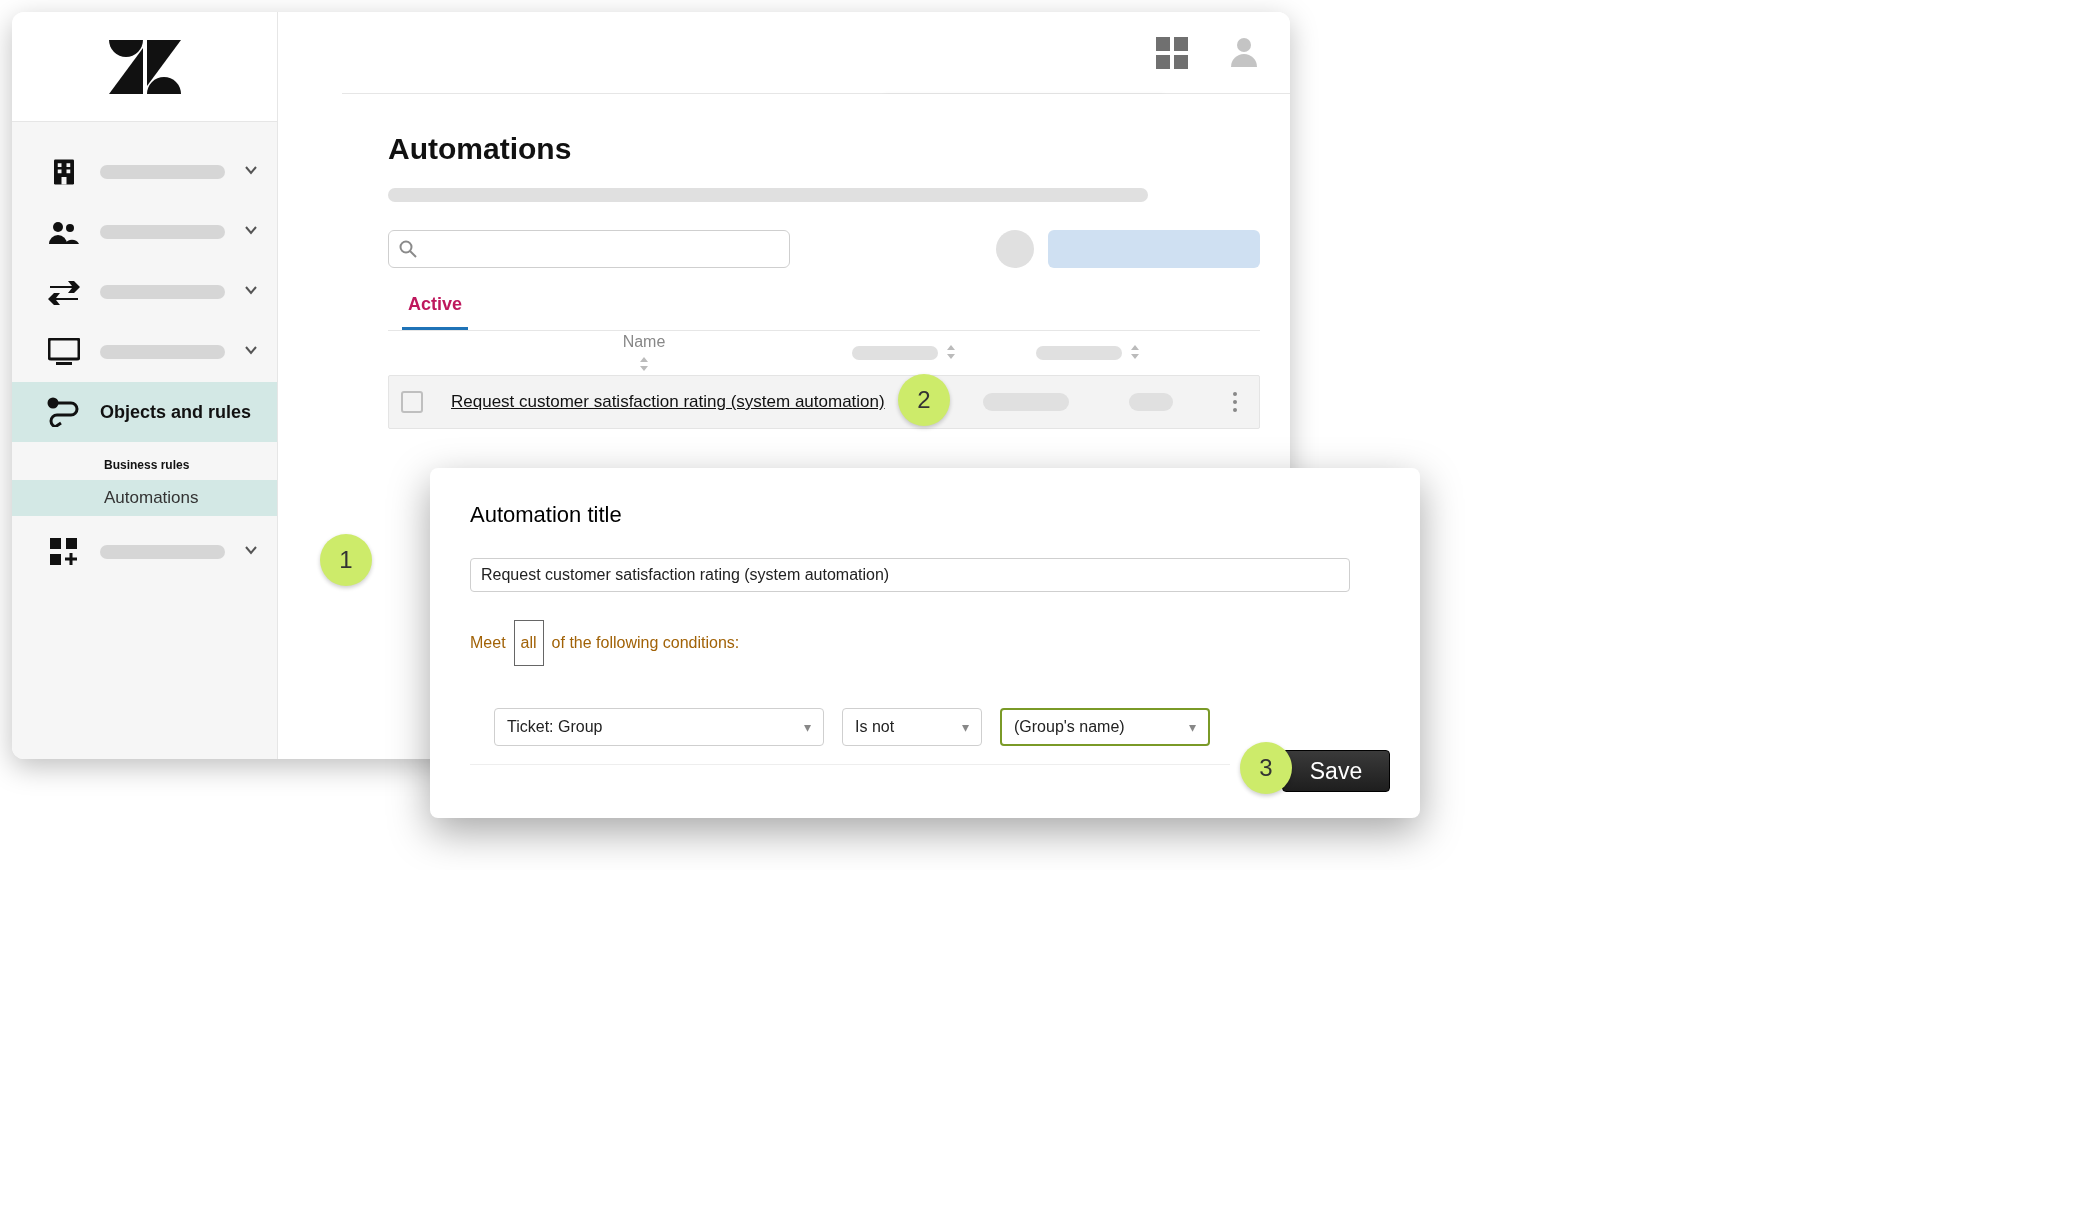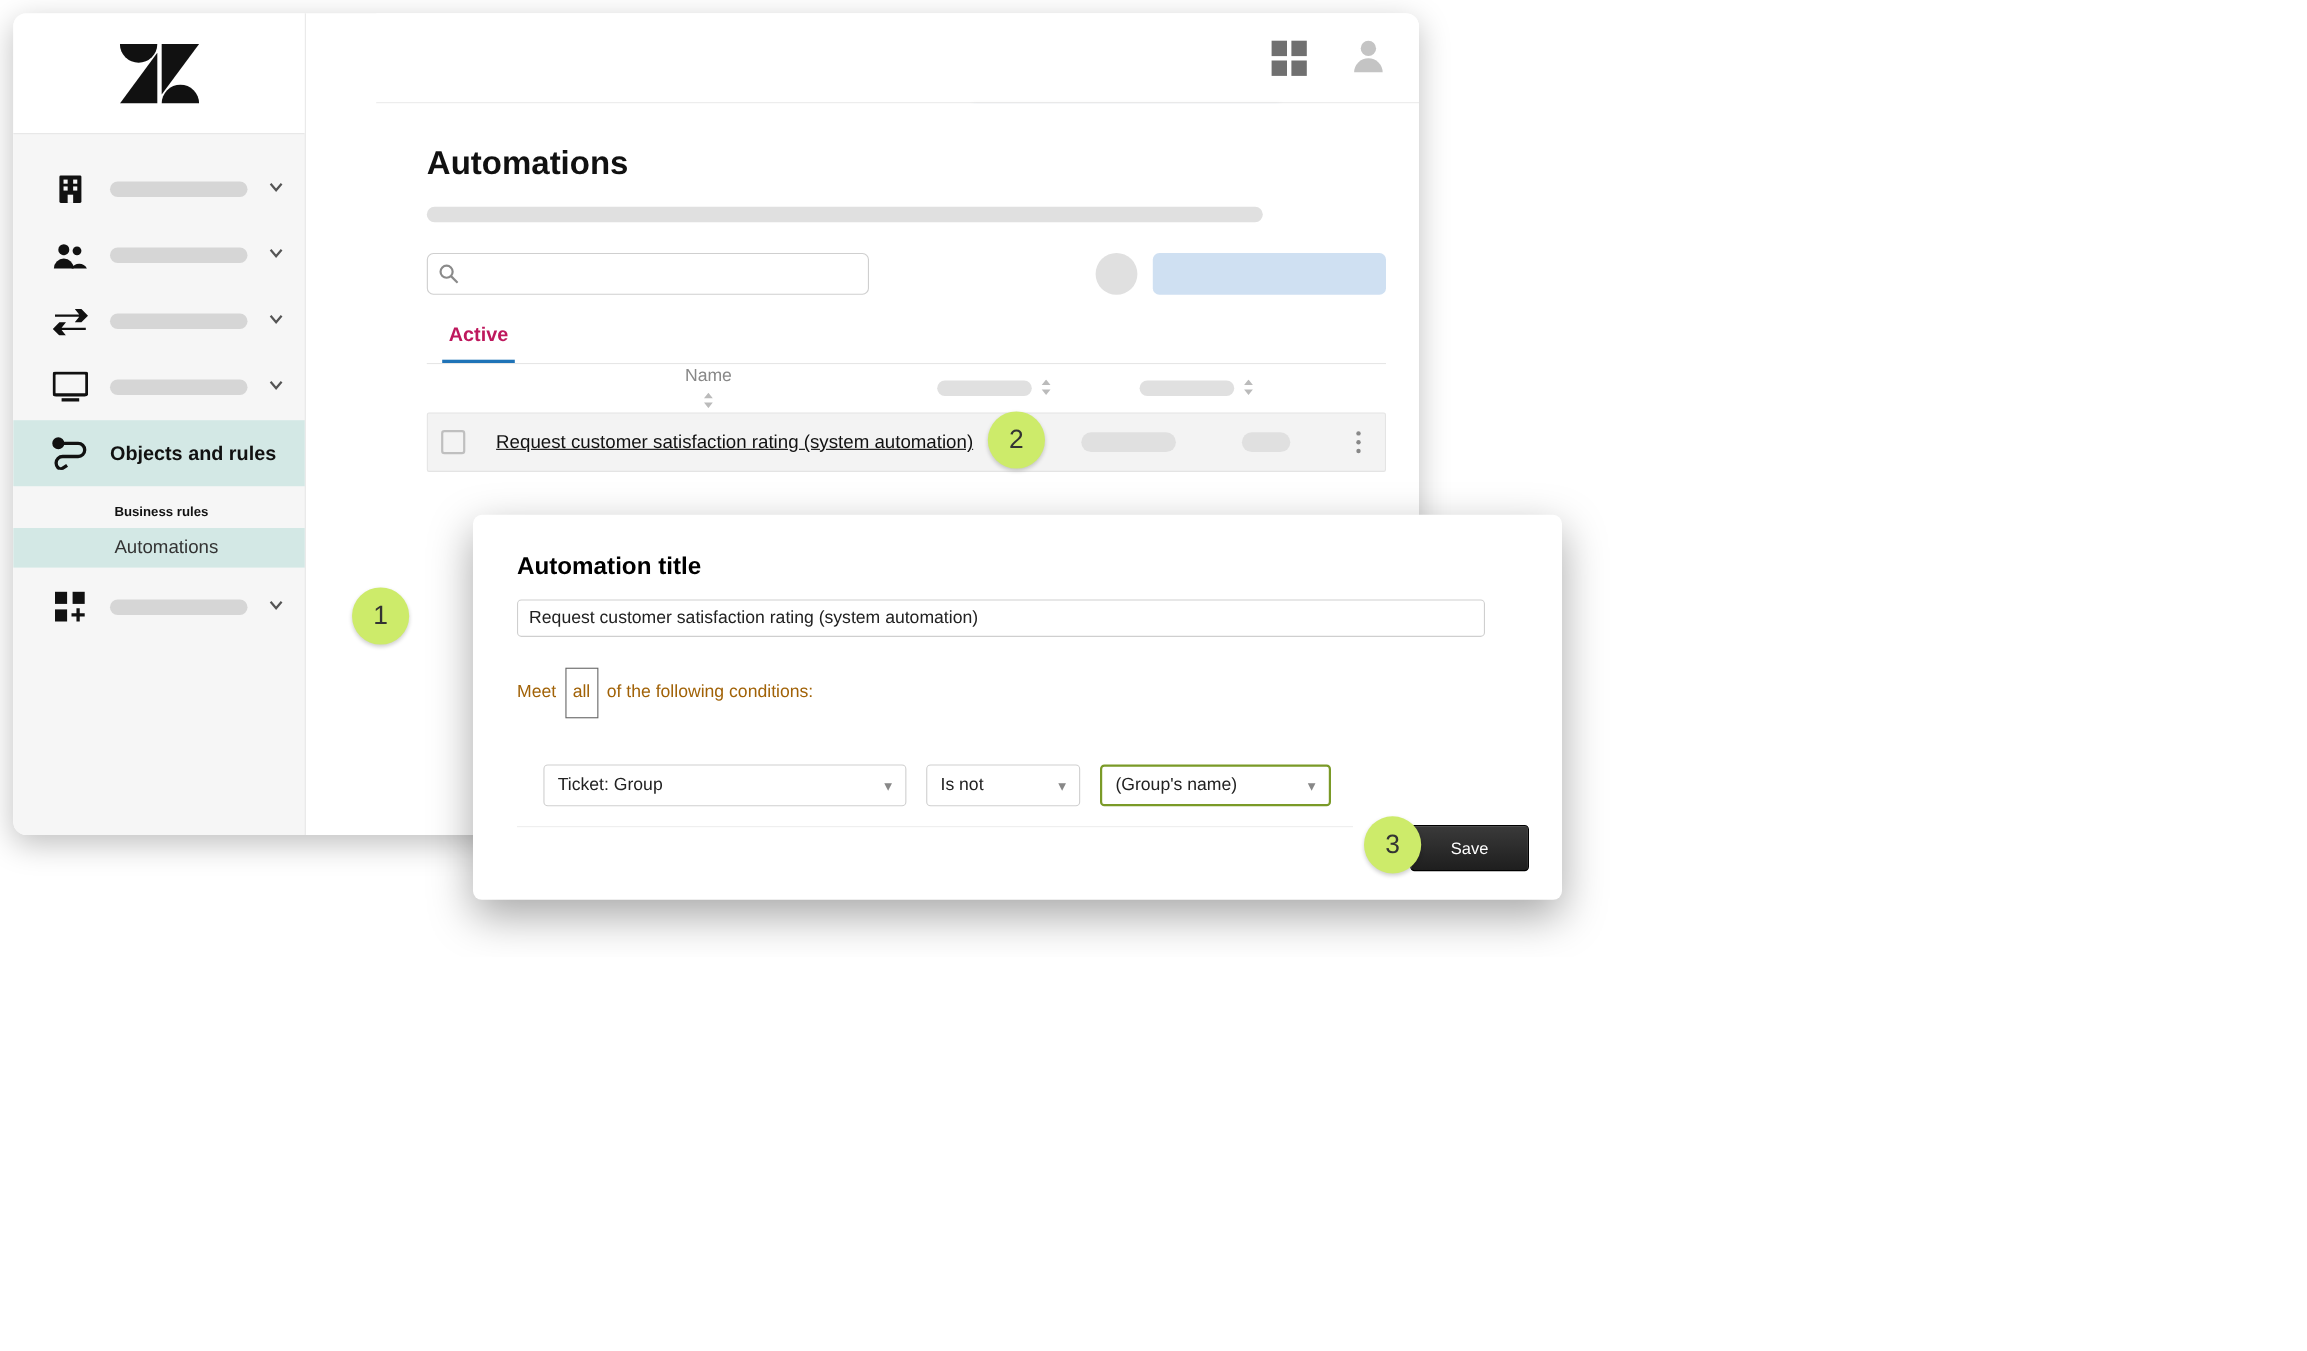--- a/index.html
+++ b/index.html
@@ -225,21 +225,21 @@
     position:absolute;
     left: 430px;
     top: 468px;
     width: 990px;
     height: 350px;
     background:#fff;
     border-radius:8px;
     box-shadow: 0 14px 40px rgba(0,0,0,.35);
     padding: 34px 40px 0 40px;
   }
-  .p-title { font-size:22px; font-weight:700; margin-bottom:17px; }
+  .p-title { font-size:22px; font-weight:400; margin-bottom:30px; }
   .p-input {
     width: 880px;
     height: 34px;
     border:1px solid #cfcfcf;
     border-radius:4px;
     padding: 0 10px;
     font-size:16px;
     display:flex;
     align-items:center;
     color:#222;
@@ -270,21 +270,21 @@
   .save-btn {
     position:absolute;
     right: 30px;
     bottom: 26px;
     width: 108px;
     height: 42px;
     background: linear-gradient(#3a3a3a,#1e1e1e);
     border:1px solid #000;
     border-radius:4px;
     color:#fff;
-    font-size:15px;
+    font-size:23px;
     display:flex;
     align-items:center;
     justify-content:center;
     cursor:pointer;
   }
 
   
   .badge {
     position:absolute;
     width:52px; height:52px;

